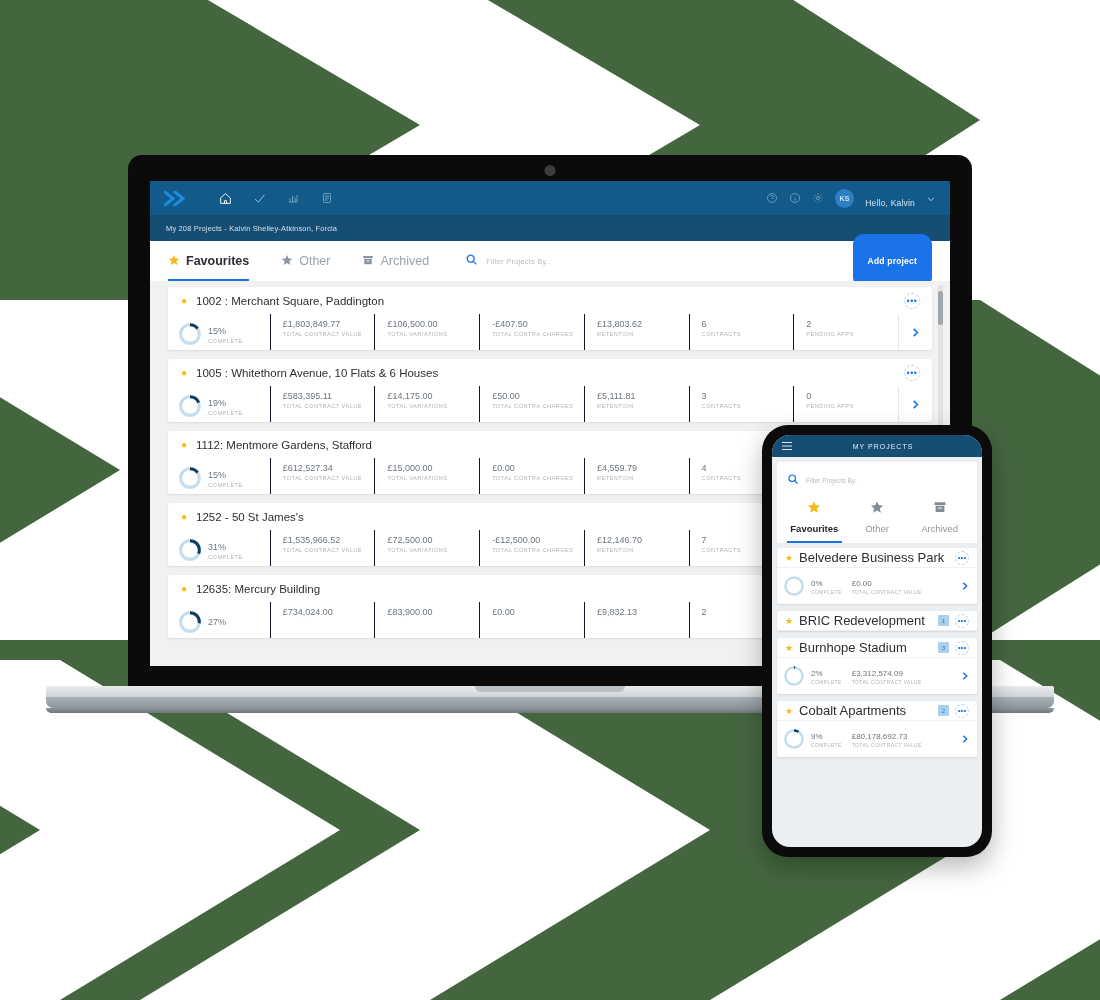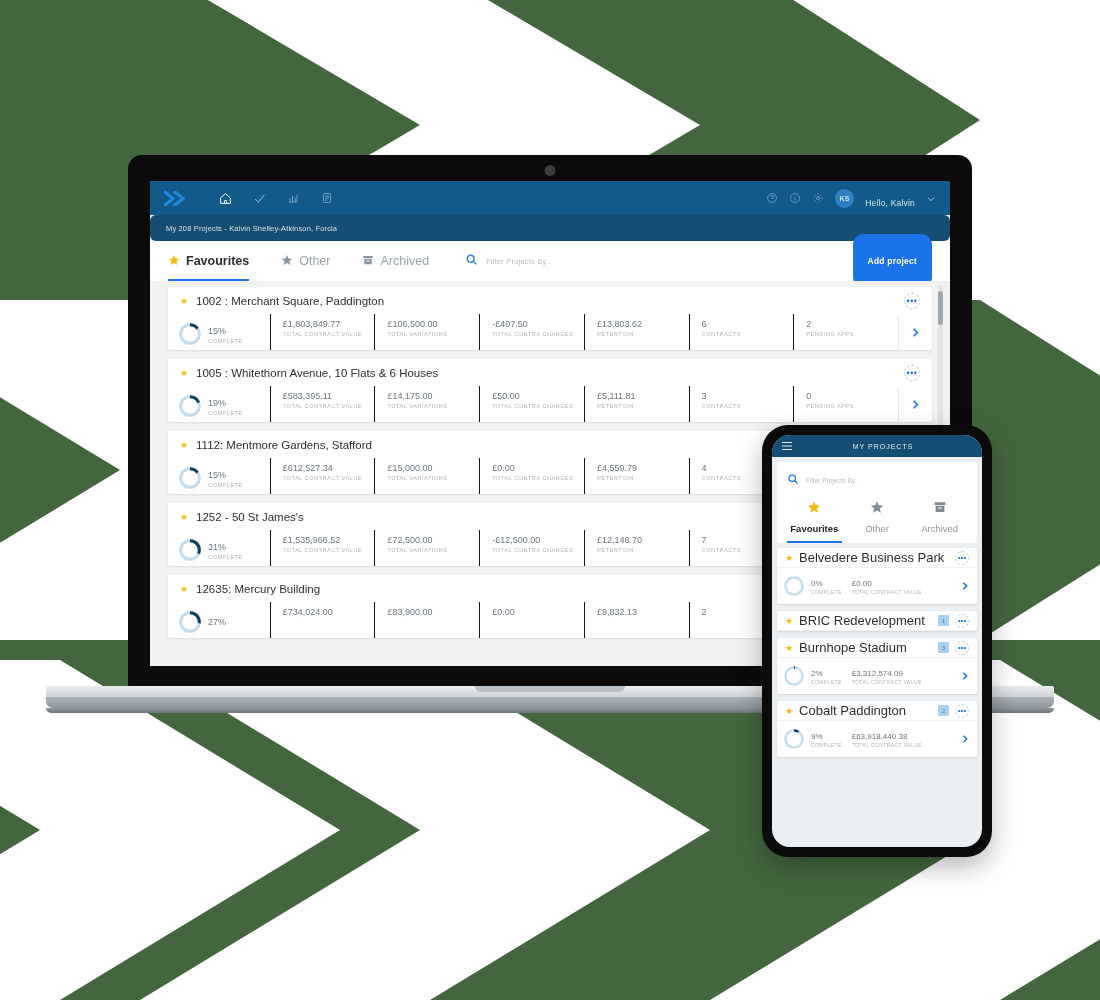--- a/index.html
+++ b/index.html
@@ -53,21 +53,21 @@
   .nav-right { margin-left: auto; display: flex; align-items: flex-end; gap: 11px; }
   .avatar {
     width: 19px; height: 19px; border-radius: 50%; background: #2f7fc4;
     color: #cfe6f8; font-size: 7px; font-weight: bold;
     display: flex; align-items: center; justify-content: center; letter-spacing: .3px;
   }
   .hello { color: #d7e6f2; font-size: 8.5px; letter-spacing: .2px; }
 
   .subbar {
     height: 26px; background: #154d73;
-    display: flex; align-items: center; padding: 0 16px; border-radius: 6px;
+    display: flex; align-items: center; padding: 0 16px;
   }
   .subbar span { color: #cfe0ec; font-size: 7.5px; letter-spacing: .15px; }
 
   
   .tabcard { background: #ffffff; padding: 0 18px; }
   .tabrow { display: flex; align-items: center; height: 40px; gap: 0; }
   .tab {
     display: flex; align-items: center; gap: 6px; height: 40px;
     padding: 0 14px 0 2px; margin-right: 16px; position: relative;
   }
@@ -635,35 +635,35 @@
           <svg width="10" height="10" viewBox="0 0 24 24" fill="none" stroke="#1a73e8" stroke-width="3.6">
               <path d="M8 4 L16 12 L8 20"></path>
             </svg>
         </div>
       </div>
     </div>
 
     <div class="ph-proj">
       <div class="ph-proj-head">
         <span class="star">★</span>
-        <span class="ph-proj-title">Cobalt Paddington</span>
+        <span class="ph-proj-title">Cobalt Apartments</span>
         <span class="badge">2</span>
         <span class="ph-dots">•••</span>
       </div>
       <div class="ph-proj-body">
         <svg class="ph-donut" viewBox="0 0 36 36">
           <circle cx="18" cy="18" r="14" fill="none" stroke="#c5dced" stroke-width="4"></circle>
           <circle cx="18" cy="18" r="14" fill="none" stroke="#0d3e63" stroke-width="4" stroke-dasharray="7.9 88" transform="rotate(-90 18 18)"></circle>
         </svg>
         <div class="ph-m">
           <span class="ph-mval">9%</span>
           <span class="ph-mlbl">COMPLETE</span>
         </div>
         <div class="ph-m">
-          <span class="ph-mval">£63,918,440.38</span>
+          <span class="ph-mval">£80,178,692.73</span>
           <span class="ph-mlbl">TOTAL CONTRACT VALUE</span>
         </div>
         <div class="ph-chev">
           <svg width="10" height="10" viewBox="0 0 24 24" fill="none" stroke="#1a73e8" stroke-width="3.6">
               <path d="M8 4 L16 12 L8 20"></path>
             </svg>
         </div>
       </div>
     </div>
 

